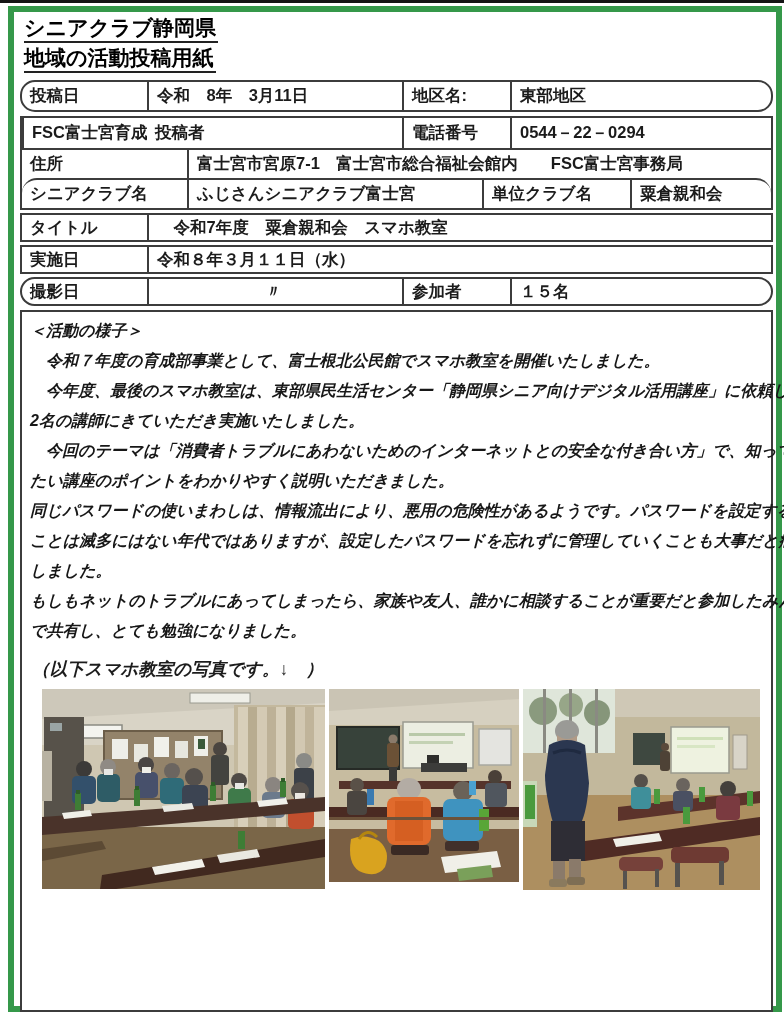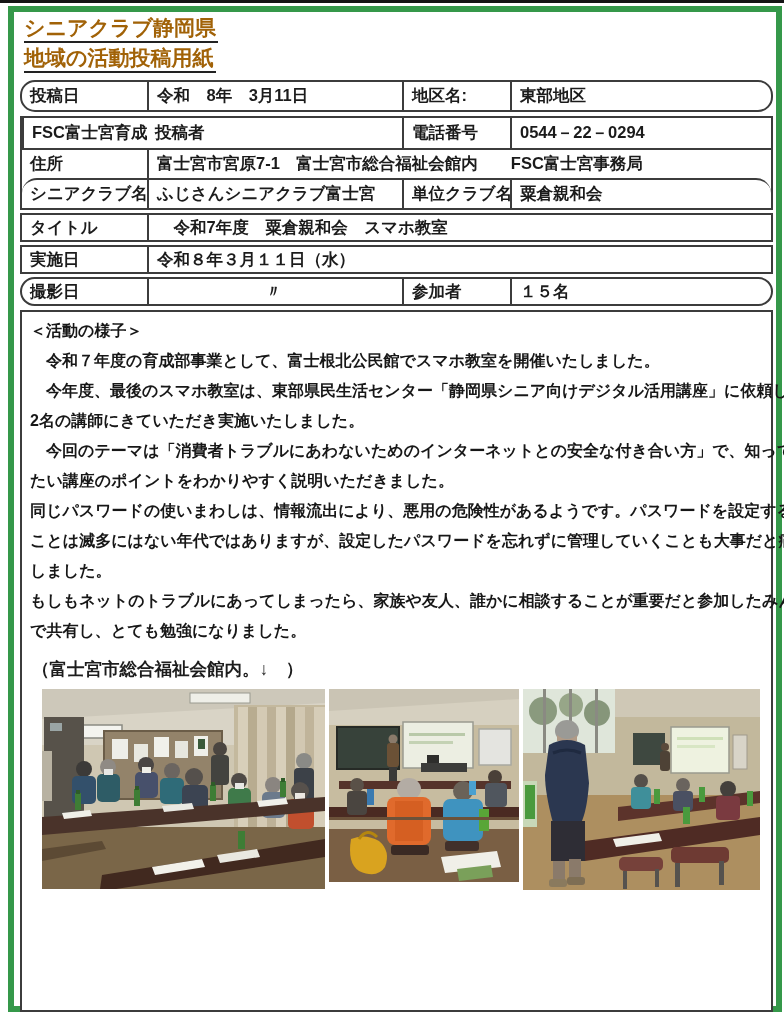--- a/index.html
+++ b/index.html
@@ -10,38 +10,38 @@
     -webkit-font-smoothing:antialiased;
   }
   .top-scan-edge{position:absolute;left:0;top:0;width:784px;height:3px;background:#151515;}
   .frame{
     position:absolute;left:8px;top:6px;width:774px;height:1006px;
     border:6px solid var(--green,#35984a);box-sizing:border-box;background:#fff;
   }
   .doc-titles{margin:4px 0 0 10px;}
   .doc-title{
     display:inline-block;font-size:21px;font-weight:700;line-height:24px;
-    border-bottom:2.5px solid #222;padding:0 2px 1px 0;margin-bottom:4px;color:#a16207;
+    border-bottom:2.5px solid #222;padding:0 2px 1px 0;margin-bottom:4px;color:#000000;
   }
   .doc-title-row{height:30px;}
   .tbl{margin:4px 3px 0 6px;font-size:16.5px;font-weight:700;color:#1b1b1b;}
   .trow,.grow{display:grid;box-sizing:border-box;align-items:center;background:#fff;}
   .cols4{grid-template-columns:125px 255px 108px 1fr;border-radius:15px;}
   .cols2{grid-template-columns:125px 1fr;}
   .trow{border:2px solid #3c3c3c;height:32px;margin-bottom:4px;}
   .tgroup{border:2px solid #3c3c3c;margin-bottom:3px;}
   .grow{height:30px;}
-  .grow + .grow{border-top:2px solid #3c3c3c;}
+  .grow + .grow{border-top:2px solid #3c3c3c;gap:40px;}
   .cell{padding:0 4px 0 8px;white-space:nowrap;overflow:hidden;box-sizing:border-box;height:100%;display:flex;align-items:center;}
   .cell.vline{border-left:2px solid #3c3c3c;}
   .cell.center{justify-content:center;padding-left:0;}
   .h29{height:29px;}
   .activity{
     margin:1px 3px 0 6px;border:2px solid #3c3c3c;box-sizing:border-box;
-    height:702px;background:#fff;padding:4px 10px 0 8px;
+    height:702px;background:#fff;padding:4px 10px 0 8px;font-style:italic;
   }
   .act-line{
     font-size:16px;font-weight:600;line-height:30px;white-space:nowrap;color:#171717;
   }
   .photos-caption{
     font-size:17.5px;font-weight:700;margin:12px 0 0 2px;line-height:22px;white-space:nowrap;
   }
   .photo-strip{display:flex;align-items:flex-start;gap:4px;margin:9px 0 0 12px;}
   .photo{display:block;background:#ccc;}
   svg{display:block;}
@@ -110,21 +110,21 @@
     <div class="act-line">　今年度、最後のスマホ教室は、東部県民生活センター「静岡県シニア向けデジタル活用講座」に依頼し</div>
     <div class="act-line">2名の講師にきていただき実施いたしました。</div>
     <div class="act-line">　今回のテーマは「消費者トラブルにあわないためのインターネットとの安全な付き合い方」で、知っておき</div>
     <div class="act-line">たい講座のポイントをわかりやすく説明いただきました。</div>
     <div class="act-line">同じパスワードの使いまわしは、情報流出により、悪用の危険性があるようです。パスワードを設定する</div>
     <div class="act-line">ことは滅多にはない年代ではありますが、設定したパスワードを忘れずに管理していくことも大事だと痛感</div>
     <div class="act-line">しました。</div>
     <div class="act-line">もしもネットのトラブルにあってしまったら、家族や友人、誰かに相談することが重要だと参加したみんな</div>
     <div class="act-line">で共有し、とても勉強になりました。</div>
 
-    <div class="photos-caption">（富士宮市総合福祉会館内。↓　）</div>
+    <div class="photos-caption">（以下スマホ教室の写真です。↓　）</div>
 
     <div class="photo-strip">
 
       <svg class="photo" width="283" height="200" viewBox="0 0 283 200">
         <rect width="283" height="200" fill="#c9c2b0"></rect>
         <rect x="0" y="0" width="283" height="62" fill="#d9d4c6"></rect>
         <polygon points="0,0 283,0 283,14 0,30" fill="#cdc8ba"></polygon>
         <rect x="28" y="36" width="52" height="13" fill="#f4f4ef" stroke="#8a8a82" stroke-width="1.5"></rect>
         <rect x="148" y="4" width="60" height="10" fill="#efefe8" stroke="#9a9a90"></rect>
         <rect x="0" y="56" width="283" height="82" fill="#cfc7b2"></rect>

